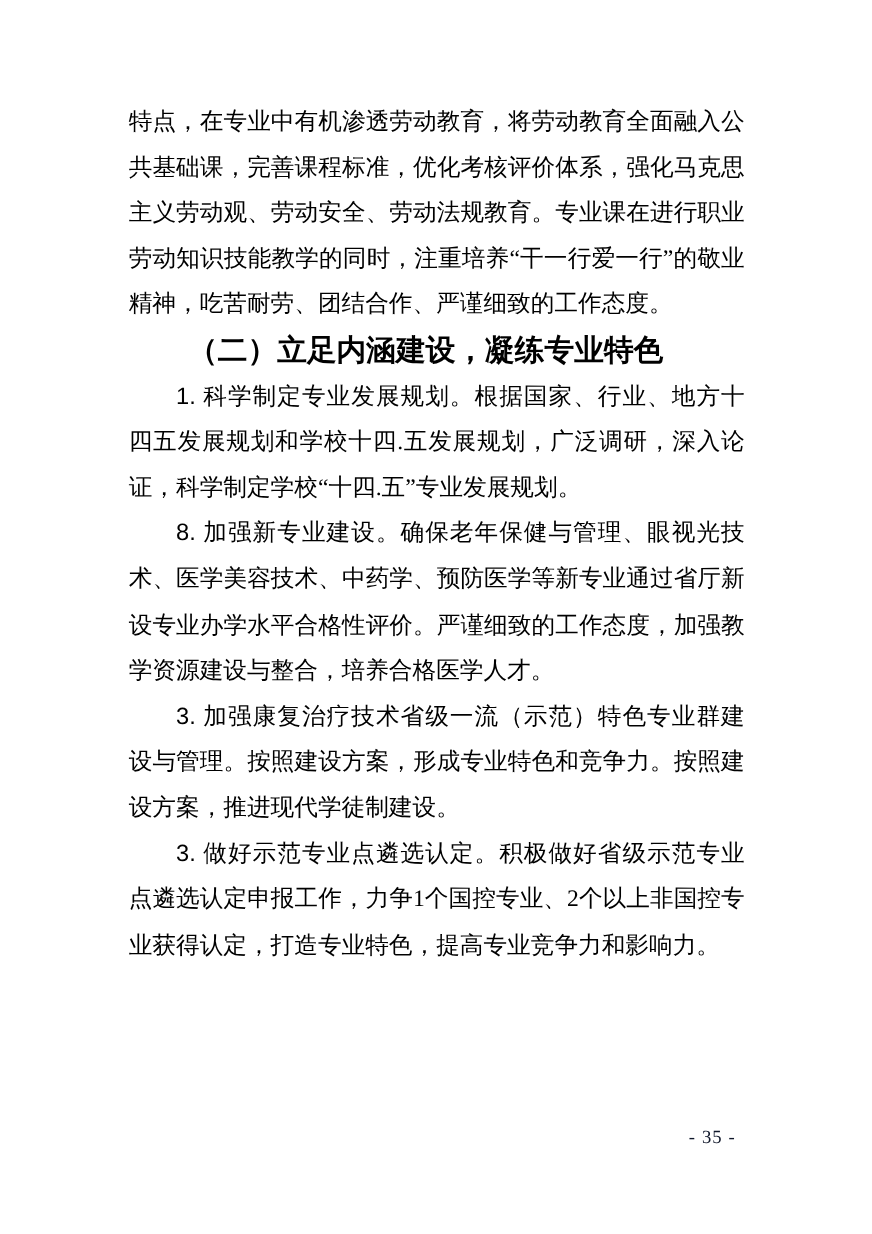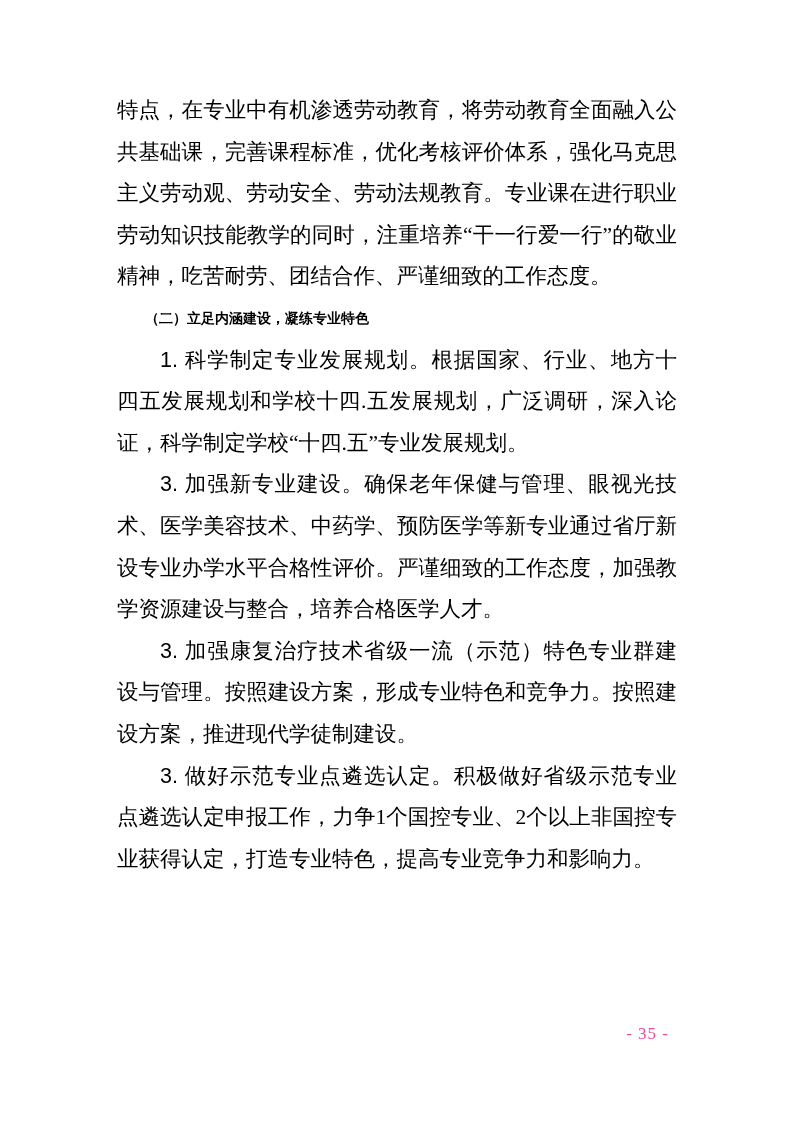--- a/index.html
+++ b/index.html
@@ -30,55 +30,55 @@
   }
   .para {
     margin: 0;
     text-indent: 2em;
   }
   .para.no-indent {
     text-indent: 0;
   }
   .heading {
     margin: 0;
-    font-size: 14px;
+    font-size: 27px;
     line-height: 41.6px;
     text-indent: 2em;
     font-weight: 700;
     font-family: "Liberation Sans", "DejaVu Sans", sans-serif;
   }
   .lead {
     font-weight: 400;
     font-style: normal;
     font-family: "Liberation Sans", "DejaVu Sans", sans-serif;
   }
   .page-number {
     position: absolute;
     right: 124px;
     bottom: 64px;
     font-size: 17px;
     letter-spacing: 1px;
-    color: #ec4899;
+    color: #0f172a;
     font-family: "Liberation Serif", "DejaVu Serif", serif;
   }
 </style>
 </head>
 <body>
 
 <div class="doc-page">
   <main class="doc-content">
 
     <p class="para no-indent">特点，在专业中有机渗透劳动教育，将劳动教育全面融入公共基础课，完善课程标准，优化考核评价体系，强化马克思主义劳动观、劳动安全、劳动法规教育。专业课在进行职业劳动知识技能教学的同时，注重培养“干一行爱一行”的敬业精神，吃苦耐劳、团结合作、严谨细致的工作态度。</p>
 
     <h2 class="heading">（二）立足内涵建设，凝练专业特色</h2>
 
 
     <p class="para"><span class="lead">1. 科学制定专业发展规划。</span><span>根据国家、行业、地方十四五发展规划和学校十四.五发展规划，广泛调研，深入论证，科学制定学校“十四.五”专业发展规划。</span></p>
 
-    <p class="para"><span class="lead">3. 加强新专业建设。</span><span>确保老年保健与管理、眼视光技术、医学美容技术、中药学、预防医学等新专业通过省厅新设专业办学水平合格性评价。严谨细致的工作态度，加强教学资源建设与整合，培养合格医学人才。</span></p>
+    <p class="para"><span class="lead">8. 加强新专业建设。</span><span>确保老年保健与管理、眼视光技术、医学美容技术、中药学、预防医学等新专业通过省厅新设专业办学水平合格性评价。严谨细致的工作态度，加强教学资源建设与整合，培养合格医学人才。</span></p>
 
     <p class="para"><span class="lead">3. 加强康复治疗技术省级一流（示范）特色专业群建设与管理。</span><span>按照建设方案，形成专业特色和竞争力。按照建设方案，推进现代学徒制建设。</span></p>
 
     <p class="para"><span class="lead">3. 做好示范专业点遴选认定。</span><span>积极做好省级示范专业点遴选认定申报工作，力争1个国控专业、2个以上非国控专业获得认定，打造专业特色，提高专业竞争力和影响力。</span></p>
 
 
   </main>
 
   <div class="page-number">- 35 -</div>
 </div>

